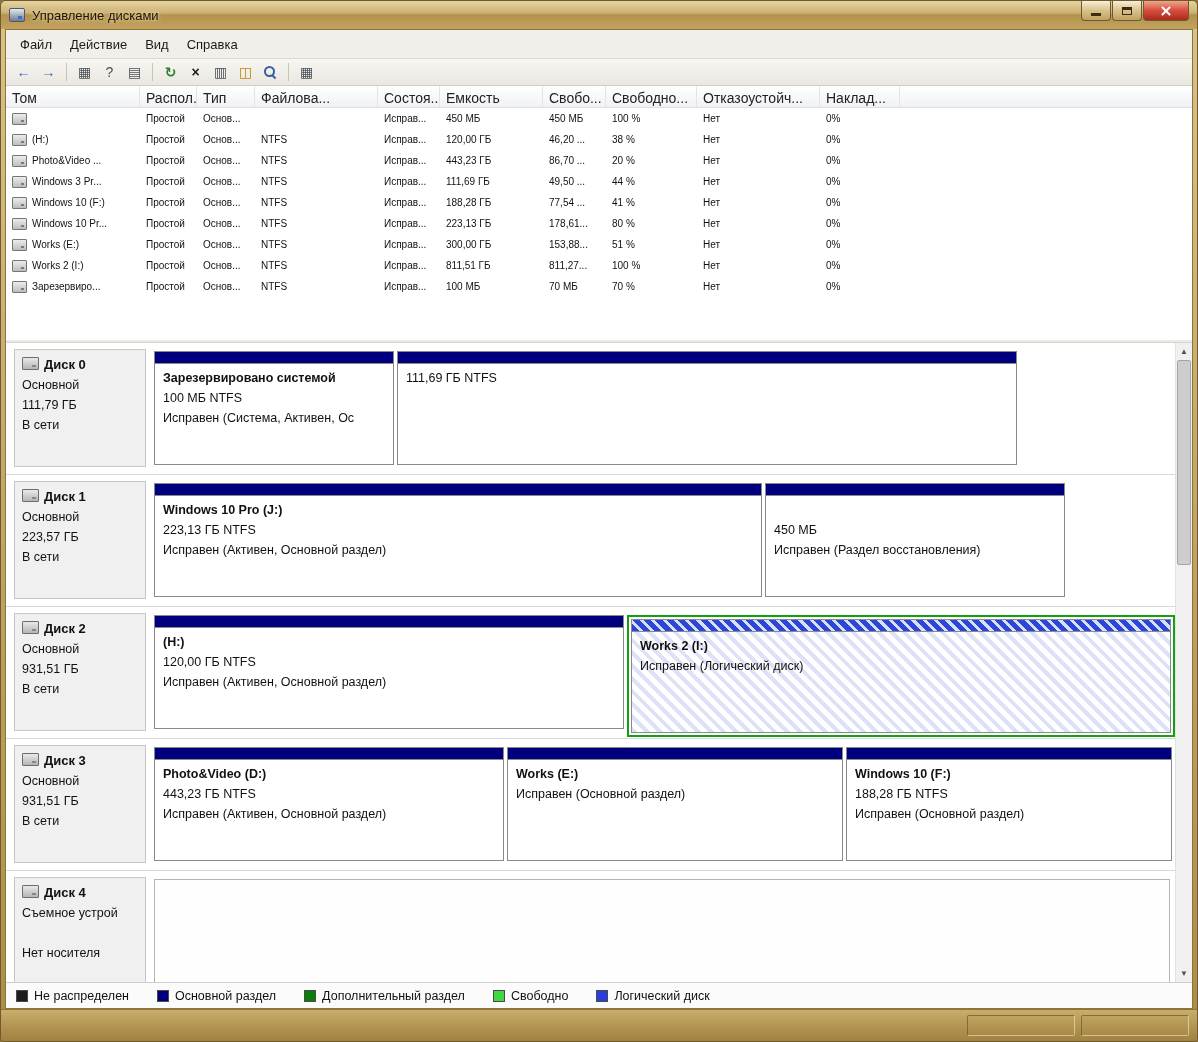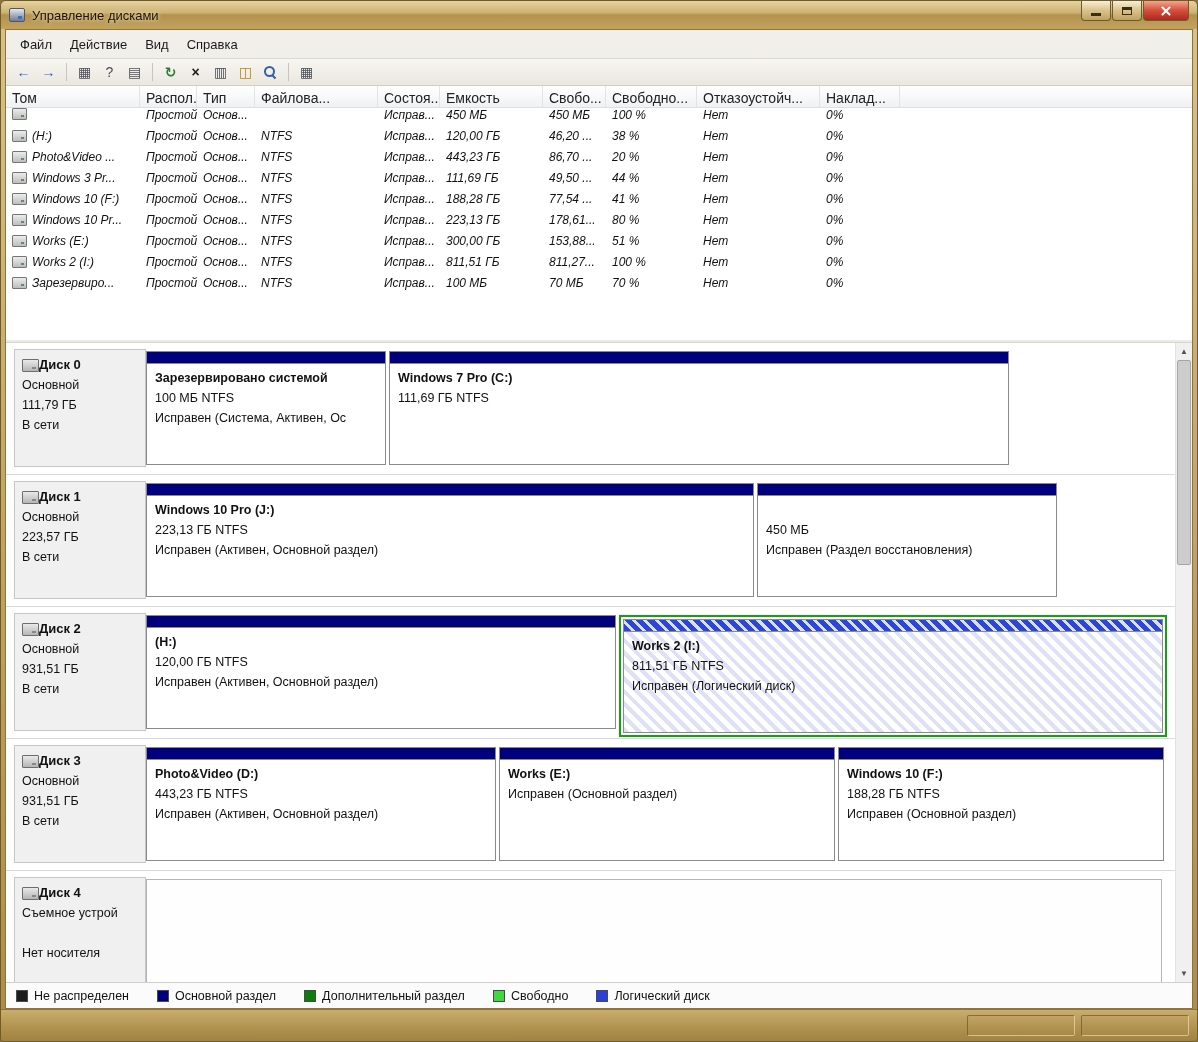--- a/index.html
+++ b/index.html
@@ -50,42 +50,42 @@
     border: 2px solid #35619e; border-radius: 50%; }
   .magnifier::after { content: ""; position: absolute; left: 8px; top: 8px; width: 5px; height: 2px;
     background: #35619e; transform: rotate(45deg); transform-origin: 0 50%; }
 
   
   .volume-pane { height: 254px; flex: 0 0 254px; overflow: hidden; background: #fff; }
   .vt-header { display: flex; height: 22px; font-size: 14px; color: #222;
     background: linear-gradient(180deg, #ffffff 0%, #f6f7f9 60%, #f0f1f4 100%); border-bottom: 1px solid #dfdfdf; }
   .th { padding: 4px 6px 0; border-right: 1px solid #e4e4e4; overflow: hidden; white-space: nowrap; flex: 0 0 auto; }
   .th.fill { flex: 1 1 auto; border-right: none; }
-  .vt-row { display: flex; height: 21px; font-size: 12px; color: #111; align-items: flex-start; font-style: italic; }
+  .vt-row { display: flex; height: 21px; font-size: 10px; color: #111; align-items: center; }
   .td { padding: 0 6px; overflow: hidden; white-space: nowrap; display: flex; align-items: center; flex: 0 0 auto; }
   .vol-icon { width: 15px; height: 12px; margin-right: 5px; flex: 0 0 15px; border: 1px solid #757575; border-radius: 1px;
     background: linear-gradient(180deg, #ececec 0%, #bdbdbd 100%); position: relative; }
   .vol-icon::after { content: ""; position: absolute; right: 2px; bottom: 2px; width: 3px; height: 2px; background: #5f8f5f; }
 
   .splitter { height: 3px; flex: 0 0 3px; background: #eceae5; border-bottom: 1px solid #d8d5cd; }
 
   
   .graph-pane { flex: 1 1 auto; position: relative; background: #fff; overflow: hidden; }
   .disk-list { position: absolute; left: 0; top: 0; right: 17px; bottom: 0; overflow: hidden; }
   .disk-row { display: flex; padding: 6px 0 0 8px; height: 132px; border-bottom: 1px solid #d9d9d9; overflow: hidden; }
   .disk-row:last-child { height: 115px; border-bottom: none; }
   .diskbox { width: 132px; flex: 0 0 132px; height: 118px; background: #f0f0f0; border: 1px solid #c6c6c6;
     padding: 7px 7px 0; font-size: 12.5px; color: #111; overflow: hidden; }
-  .disk-title { font-weight: bold; font-size: 13px; display: flex; align-items: flex-end; margin-bottom: 3px; }
+  .disk-title { font-weight: bold; font-size: 13px; display: flex; align-items: flex-start; gap: 5px; margin-bottom: 3px; }
   .disk-icon { width: 17px; height: 13px; flex: 0 0 17px; border: 1px solid #6d6d6d; border-radius: 1px;
     background: linear-gradient(180deg, #e9e9e9 0%, #b5b5b5 100%); position: relative; }
   .disk-icon::after { content: ""; position: absolute; right: 2px; bottom: 2px; width: 4px; height: 2px; background: #888; }
   .disk-line { min-height: 20px; line-height: 20px; white-space: nowrap; overflow: hidden; }
 
-  .parts { display: flex; margin-left: 0; gap: 3px; align-items: flex-start; padding-top: 2px; }
+  .parts { display: flex; margin-left: 8px; gap: 3px; align-items: flex-start; padding-top: 2px; }
   .part { border: 1px solid #8a8a8a; height: 114px; background: #fff; overflow: hidden; flex: 0 0 auto; }
   .part .stripe { height: 12px; background: #00007e; border-bottom: 1px solid #8a8a8a; }
   .pbody { padding: 4px 8px 0; font-size: 12.5px; color: #111; }
   .pname, .psize, .pstatus { min-height: 20px; line-height: 20px; white-space: nowrap; overflow: hidden; }
   .pname { font-weight: bold; }
 
   .part.logical { background: repeating-linear-gradient(45deg, rgba(64,92,216,.18) 0 4px, #ffffff 4px 9px); }
   .part.logical .stripe { background: repeating-linear-gradient(45deg, #2b46d9 0 5px, #d9e0ff 5px 8px); }
   .ext-frame { border: 2px solid #13a013; padding: 2px; background: #fff; flex: 0 0 auto; }
 
@@ -355,21 +355,20 @@
                 <div class="stripe"></div>
                 <div class="pbody">
                   <div class="pname">Зарезервировано системой</div>
                   <div class="psize">100 МБ NTFS</div>
                   <div class="pstatus">Исправен (Система, Активен, Ос</div>
                 </div>
               </div>
               <div class="part primary" style="width:620px">
                 <div class="stripe"></div>
                 <div class="pbody">
-                  <div class="pname">Windows 7 Pro (C:)</div>
                   <div class="psize">111,69 ГБ NTFS</div>
                 </div>
               </div>
             </div>
           </div>
           <div class="disk-row">
             <div class="diskbox">
               <div class="disk-title">
                 <span class="disk-icon"></span>
                 <span>Диск 1</span>
@@ -414,21 +413,20 @@
                   <div class="pname">(H:)</div>
                   <div class="psize">120,00 ГБ NTFS</div>
                   <div class="pstatus">Исправен (Активен, Основной раздел)</div>
                 </div>
               </div>
               <div class="ext-frame">
                 <div class="part logical selected" style="width:540px">
                   <div class="stripe"></div>
                   <div class="pbody">
                     <div class="pname">Works 2 (I:)</div>
-                    <div class="psize">811,51 ГБ NTFS</div>
                     <div class="pstatus">Исправен (Логический диск)</div>
                   </div>
                 </div>
               </div>
             </div>
           </div>
           <div class="disk-row">
             <div class="diskbox">
               <div class="disk-title">
                 <span class="disk-icon"></span>

